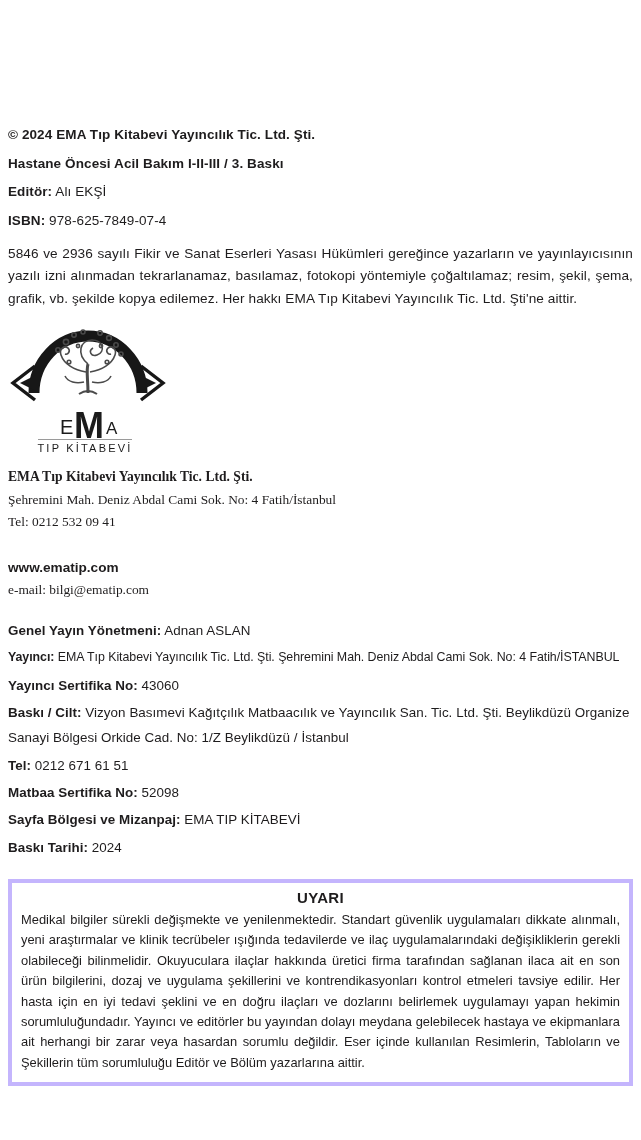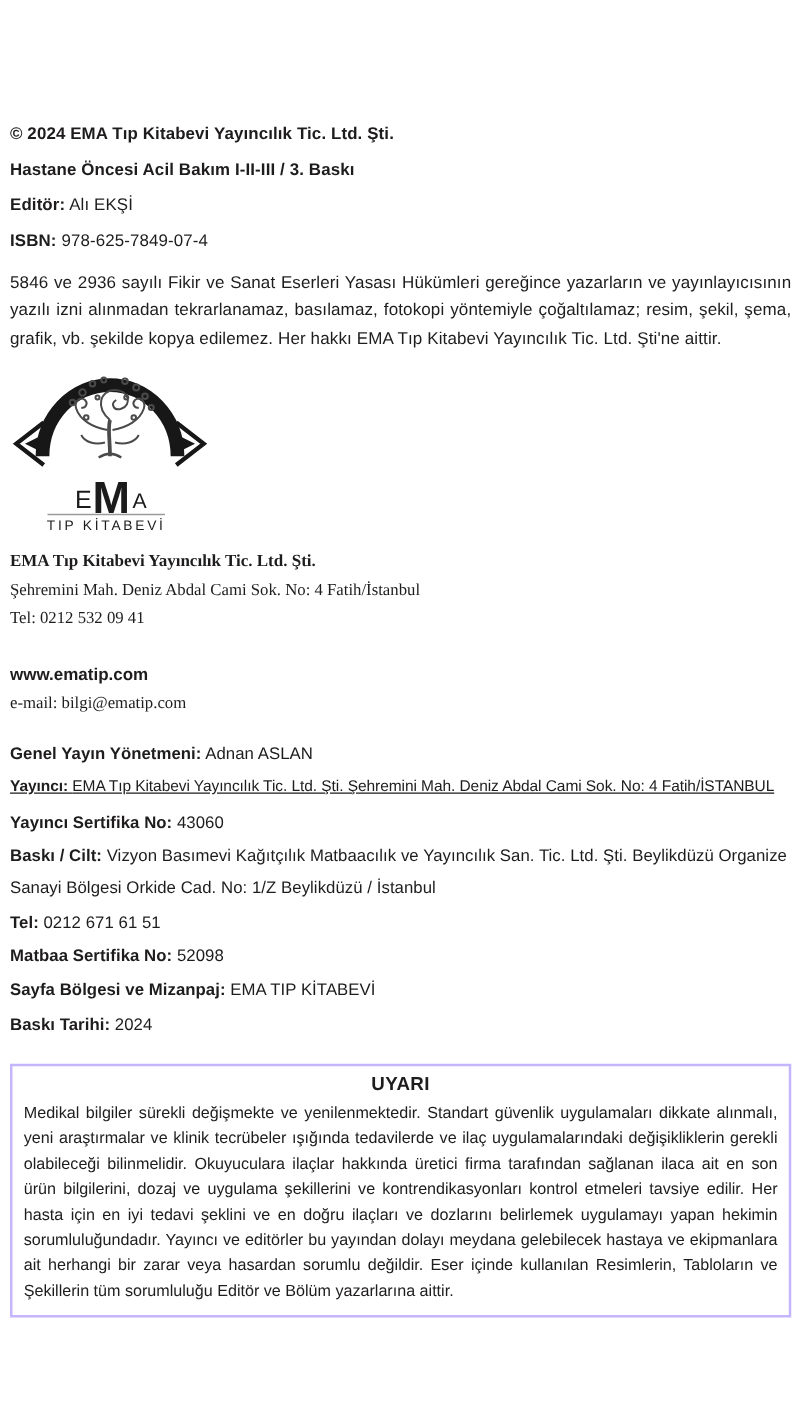--- a/index.html
+++ b/index.html
@@ -10,20 +10,21 @@
     font-family: "Liberation Sans", sans-serif;
     color: #1e1c1d;
     overflow: hidden;
   }
   .page {
     width: 641px;
     height: 988px;
     background: #fff;
     padding: 98px 8px 0 8px;
     position: relative;
+    margin-top: 28px;
   }
   .b { font-weight: bold; }
   
   .top-block p {
     font-size: 13.5px;
     line-height: 18px;
     margin-bottom: 10.5px;
     letter-spacing: 0.1px;
   }
   
@@ -53,26 +54,25 @@
     font-size: 13.4px;
     line-height: 25.2px;
     margin-bottom: 2.2px;
     letter-spacing: 0.05px;
   }
   .meta-line .lbl { font-weight: bold; }
   .meta-line.tight {
     font-size: 12.4px;
     white-space: nowrap;
     letter-spacing: -0.05px;
-    text-decoration: underline;
   }
   
   .warning-box {
     margin-top: 19px;
-    border: 2px solid #c4b5fd;
+    border: 4px solid #c4b5fd;
     padding: 5px 9px 9px 9px;
   }
   .warning-title {
     text-align: center;
     font-weight: bold;
     font-size: 15px;
     line-height: 20px;
     margin-bottom: 2px;
     letter-spacing: 0.3px;
   }

